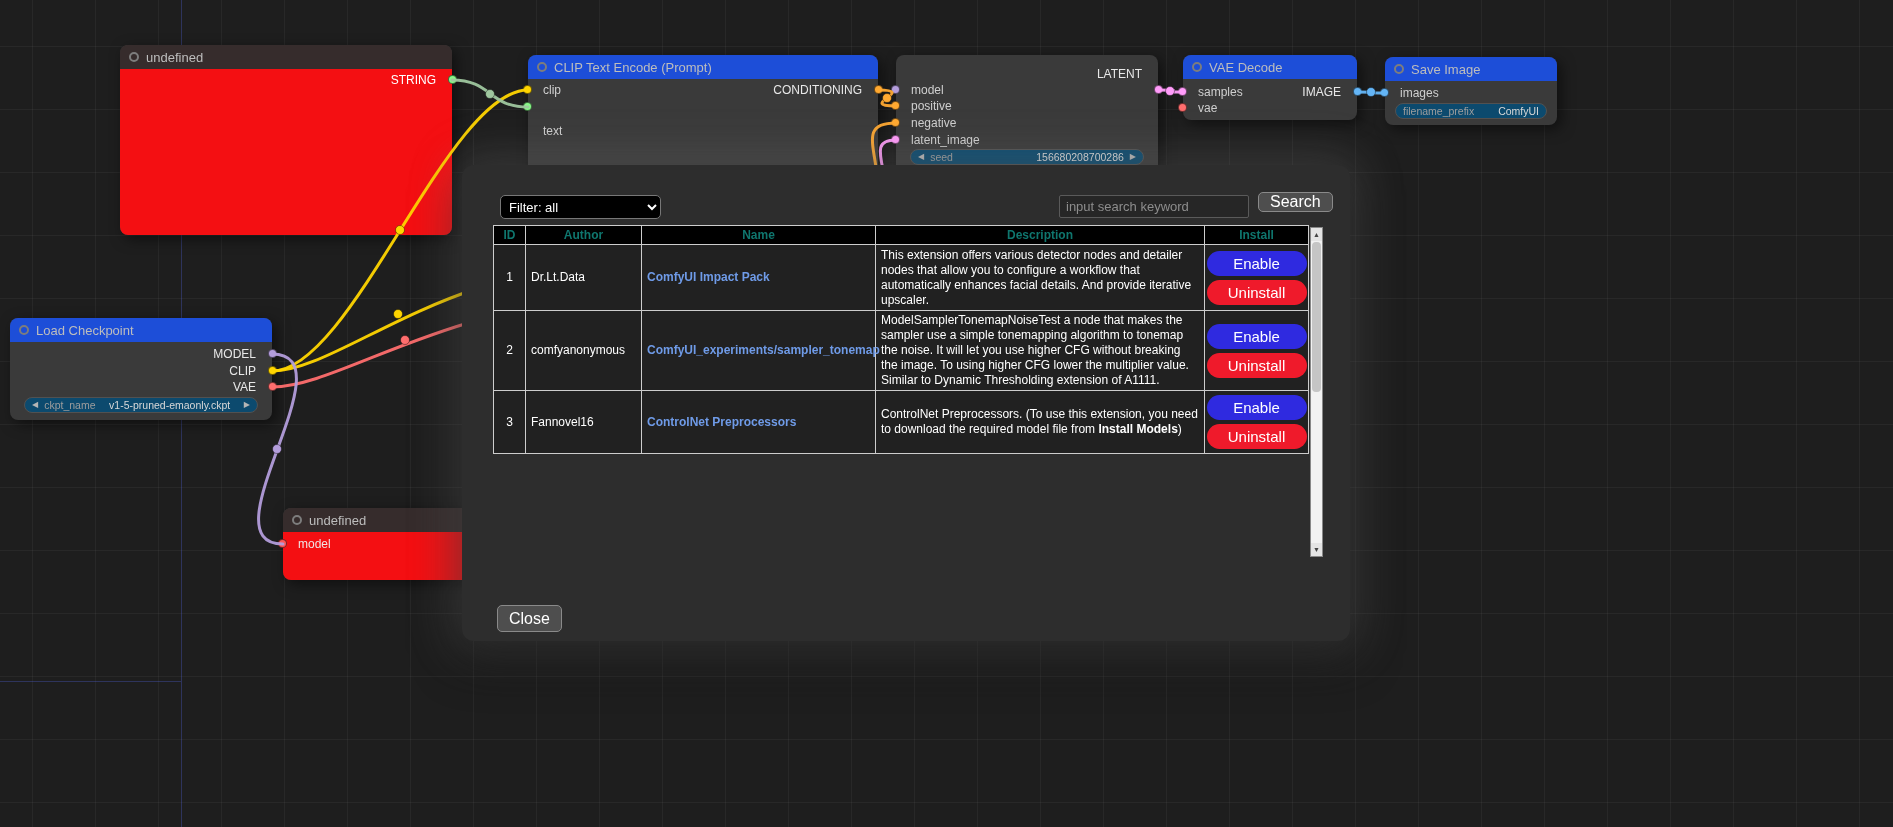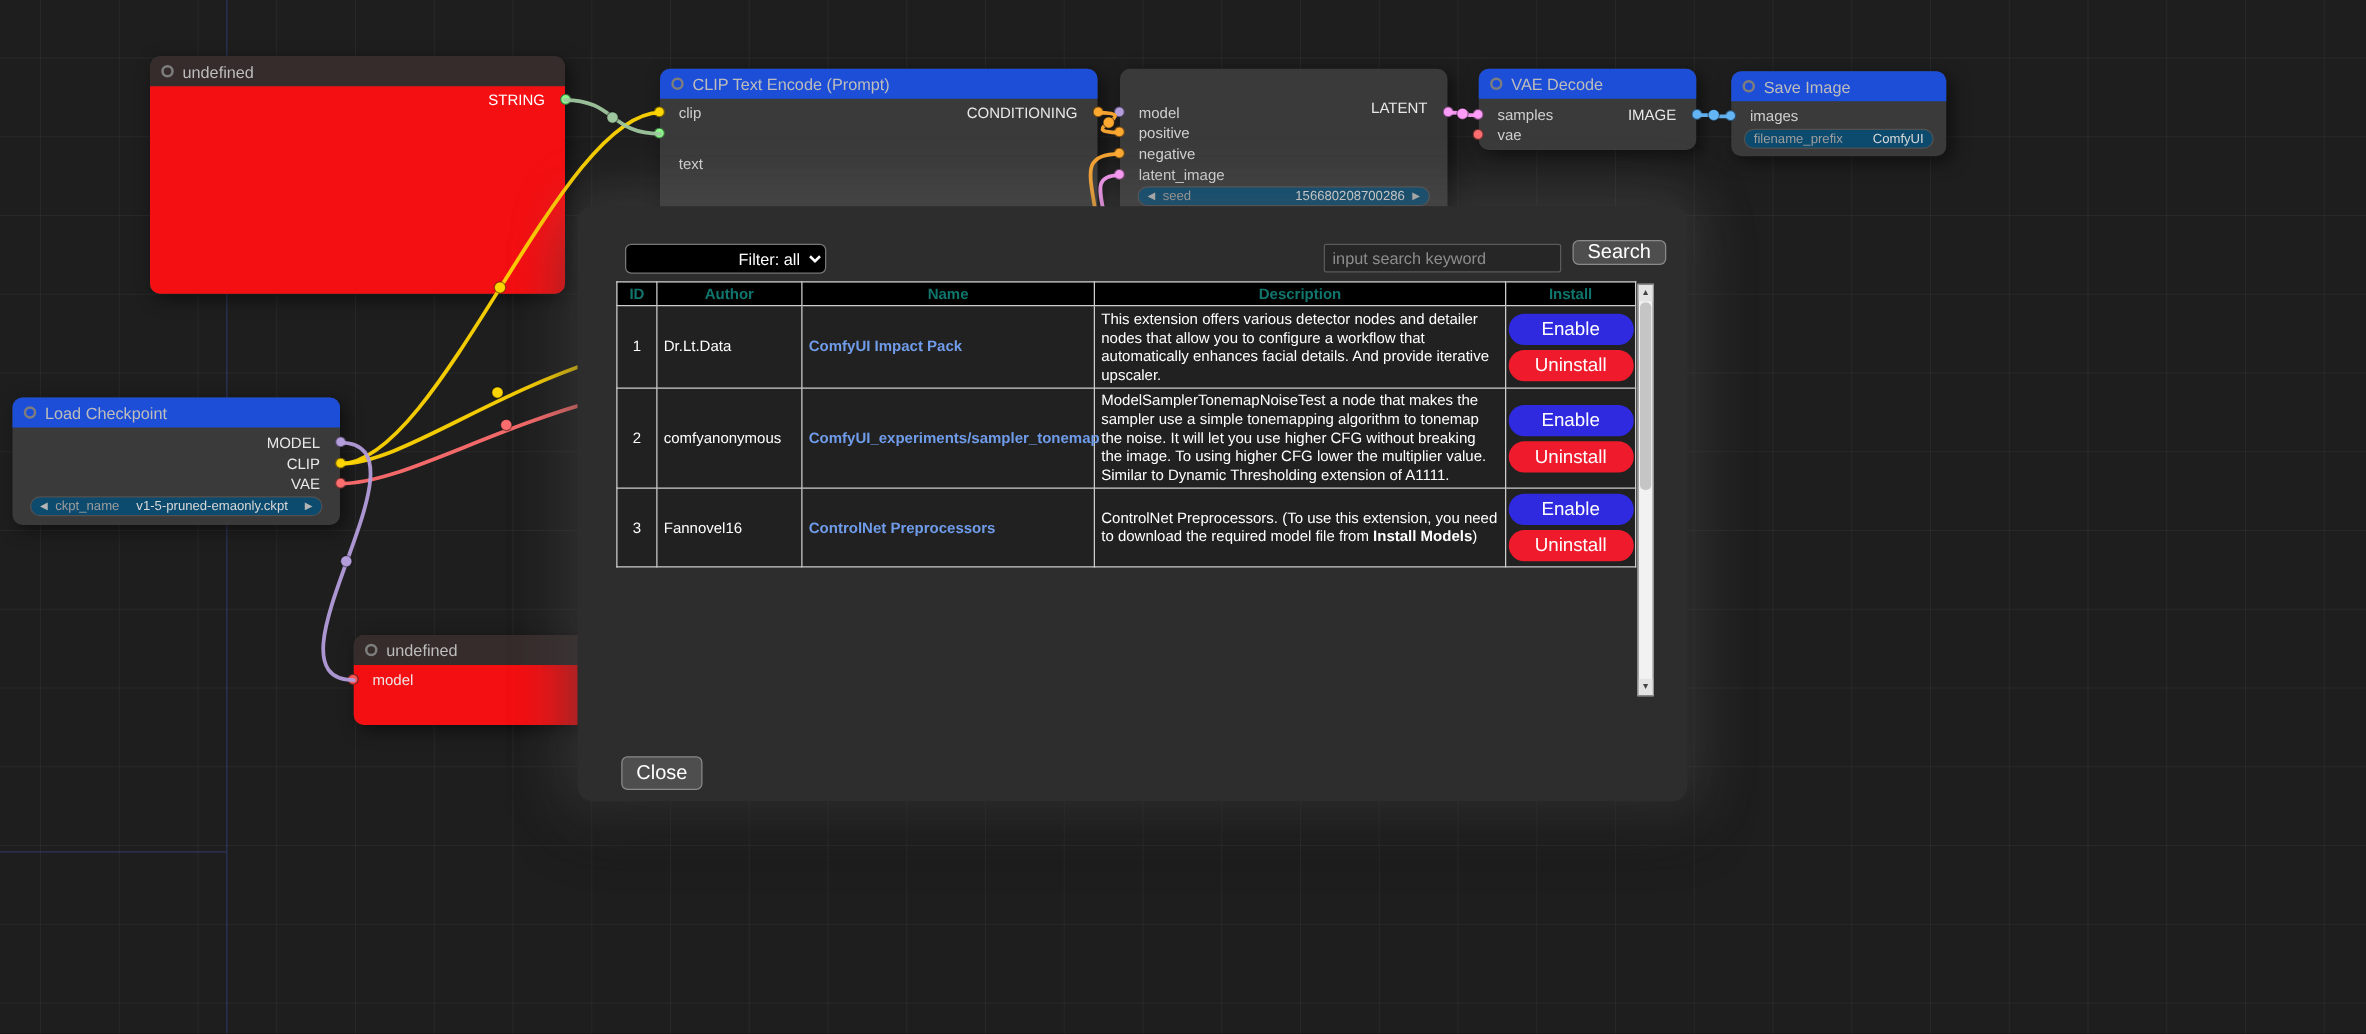--- a/index.html
+++ b/index.html
@@ -35,21 +35,21 @@
   .widget .wval.center{text-align:center;}
 
   
   .wires{position:absolute;left:0;top:0;z-index:3;pointer-events:none;}
   .wires path{fill:none;stroke-width:3;stroke-linecap:round;stroke-opacity:.95;}
   .wires circle{stroke:rgba(0,0,0,.4);stroke-width:1;}
 
   
   .dialog{position:absolute;left:462px;top:165px;width:888px;height:476px;background:#2d2d2d;border-radius:12px;z-index:10;
     box-shadow:0 0 46px 10px rgba(175,175,175,.22), 0 16px 48px rgba(0,0,0,.55);}
-  .filter{position:absolute;left:38px;top:30px;width:161px;height:24px;background:#000;color:#fff;border:1px solid #777;border-radius:5px;font-size:13px;padding:0 4px;font-family:inherit;text-align:right;}
+  .filter{position:absolute;left:38px;top:30px;width:161px;height:24px;background:#000;color:#fff;border:1px solid #777;border-radius:5px;font-size:13px;padding:0 4px;font-family:inherit;}
   .search-input{position:absolute;left:597px;top:30px;width:190px;height:23px;background:#262626;border:1px solid #5a5a5a;color:#eee;font-size:13px;padding:0 6px;box-sizing:border-box;border-radius:2px;font-family:inherit;}
   .search-input::placeholder{color:#8d8d8d;}
   .search-btn{position:absolute;left:796px;top:27px;height:20px;padding:0 11px;background:#4e4e4e;color:#fff;border:1px solid #8a8a8a;border-radius:5px;font-size:16px;font-family:inherit;cursor:pointer;}
   .mtable{position:absolute;left:31px;top:60px;width:815px;border-collapse:collapse;table-layout:fixed;}
   .mtable th{background:#000;color:#0f766e;font-size:12px;font-weight:bold;border:1px solid #cdcdcd;padding:1px 3px;height:16px;}
   .mtable td{background:#212121;color:#fff;font-size:12px;border:1px solid #cdcdcd;padding:2px 5px;vertical-align:middle;line-height:15px;}
   .td-id{text-align:center;}
   .name-link{color:#6f9be8;font-weight:bold;text-decoration:none;cursor:pointer;}
   .btnstack{display:flex;flex-direction:column;align-items:center;gap:4px;padding:2px 0;}
   .mgr-btn{display:block;width:100px;height:25px;color:#fff;border:none;border-radius:13px;font-size:15px;font-family:inherit;cursor:pointer;line-height:23px;}
@@ -117,21 +117,21 @@
   <div class="node" style="left:896px;top:55px;width:262px;height:240px;">
     <div class="nbody"></div>
     <span class="port p-model" style="left:-5px;top:30px;"></span>
     <span class="slotlab" style="left:15px;top:28px;">model</span>
     <span class="port p-cond" style="left:-5px;top:46px;"></span>
     <span class="slotlab" style="left:15px;top:44px;">positive</span>
     <span class="port p-cond" style="left:-5px;top:63px;"></span>
     <span class="slotlab" style="left:15px;top:61px;">negative</span>
     <span class="port p-latent" style="left:-5px;top:80px;"></span>
     <span class="slotlab" style="left:15px;top:78px;">latent_image</span>
-    <span class="slotlab out" style="right:16px;top:24px;">LATENT</span>
+    <span class="slotlab out" style="right:16px;top:12px;">LATENT</span>
     <span class="port p-latent" style="right:-5px;top:30px;"></span>
     <div class="widget" style="left:14px;top:94px;width:234px;">
       <span class="warr">◀</span>
       <span class="wlab">seed</span>
       <span class="wval">156680208700286</span>
       <span class="warr">▶</span>
     </div>
   </div>
 
   <div class="node" style="left:1183px;top:55px;width:174px;height:65px;">

